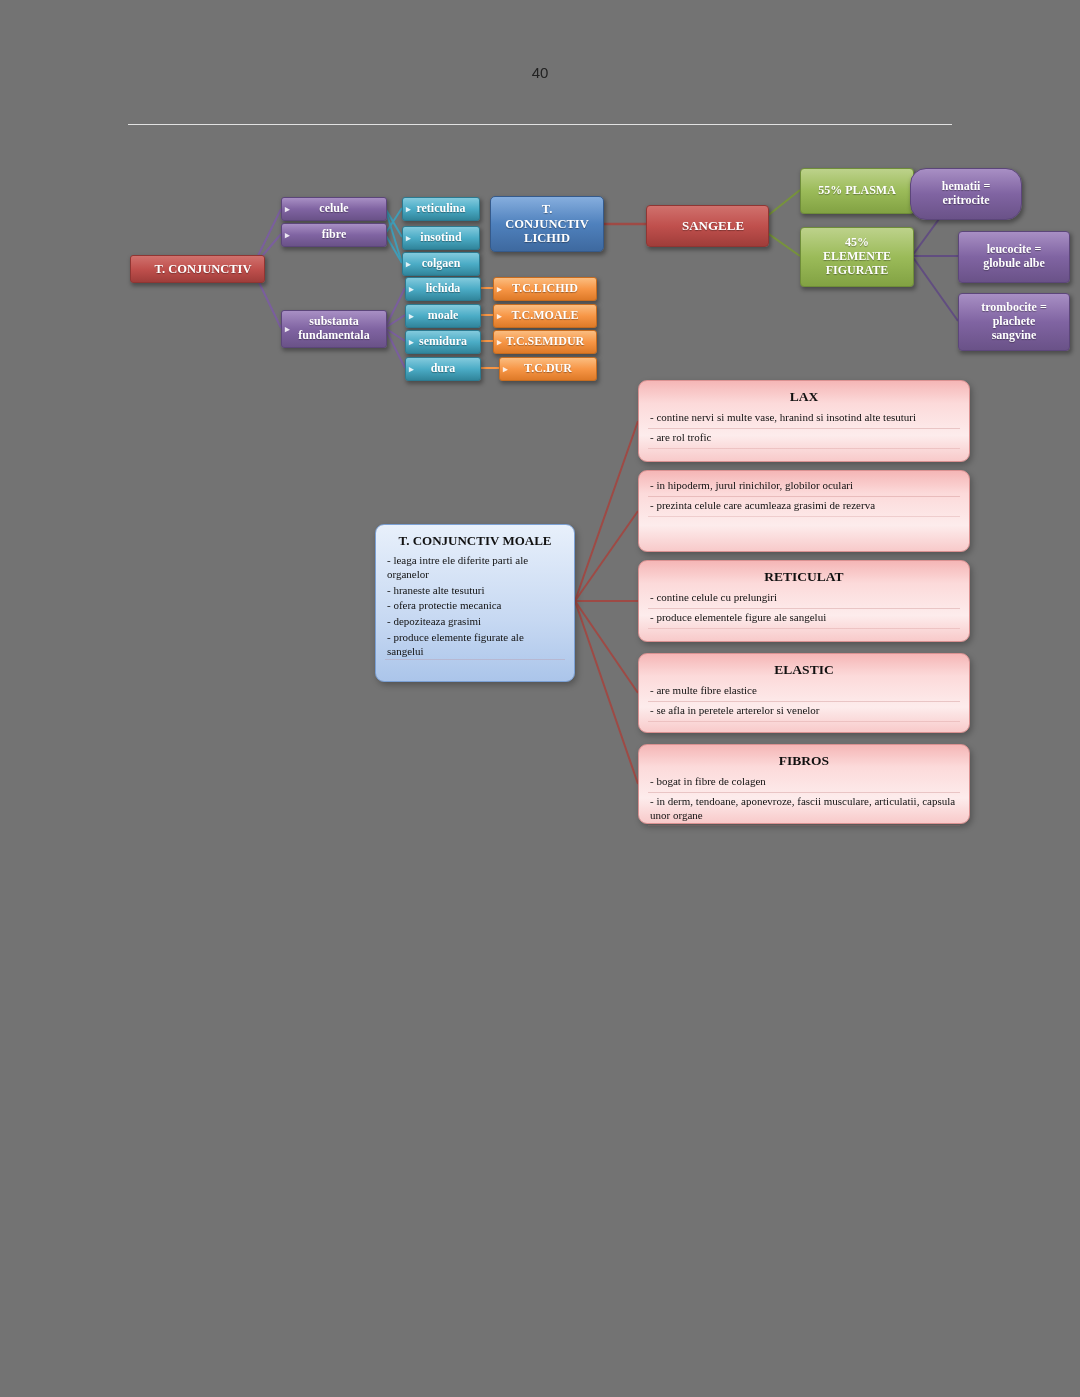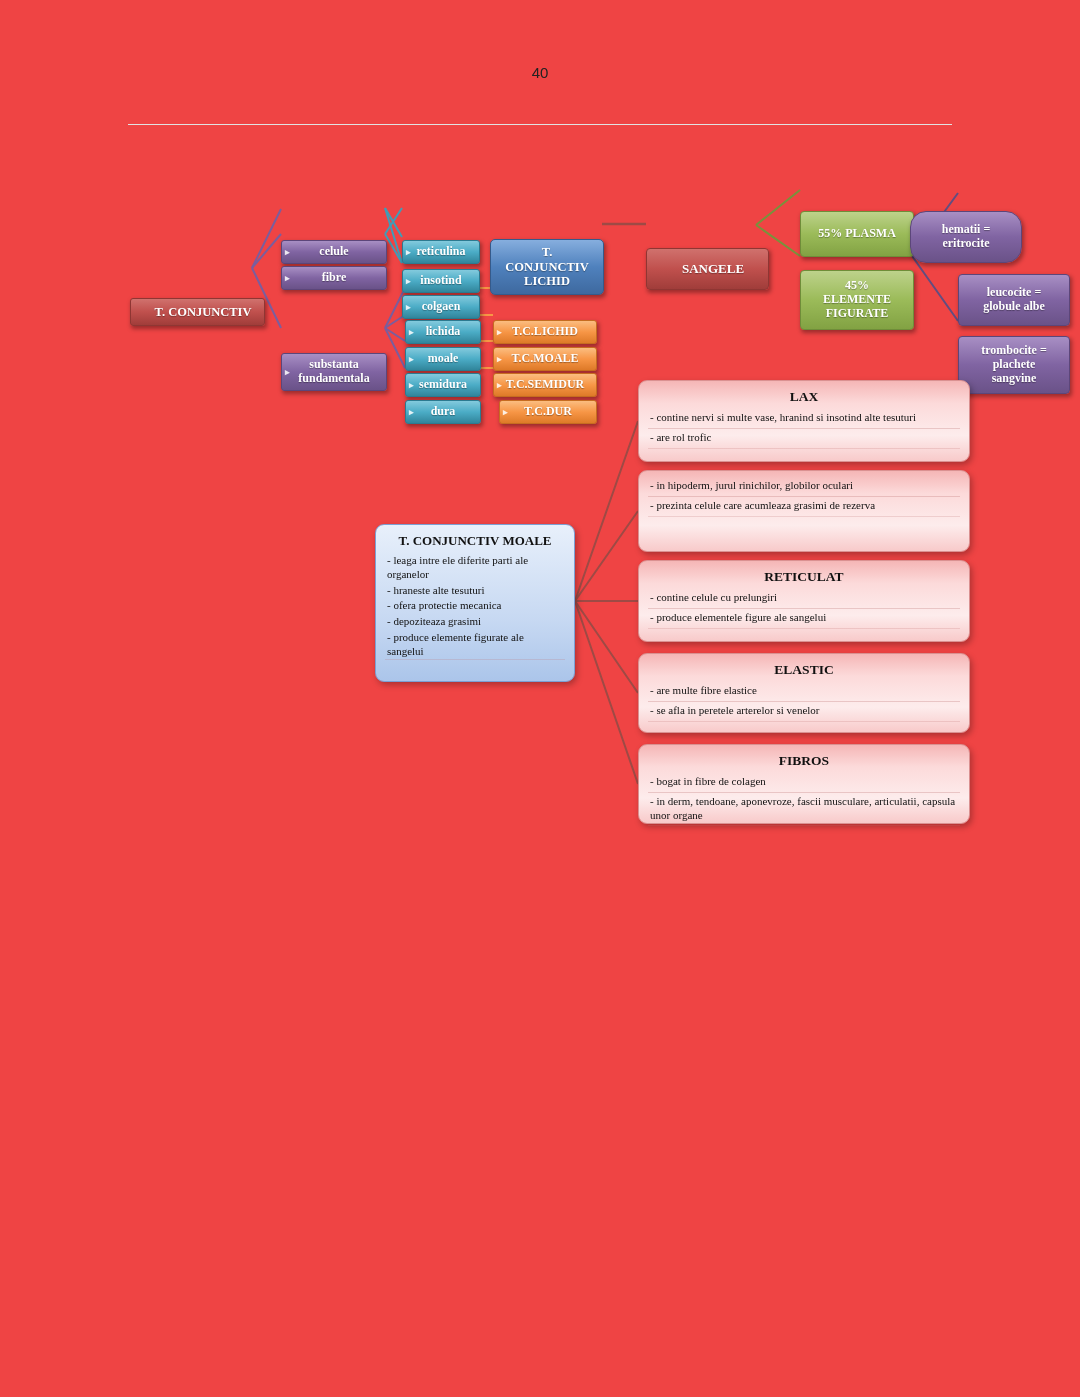--- a/index.html
+++ b/index.html
@@ -1,27 +1,27 @@
 <!DOCTYPE html>
 <html><head>
 <meta charset="utf-8">
 <style>
   html,body{margin:0;padding:0;background:#ffffff;}
-  .canvas{position:relative;width:1080px;height:1397px;background:#ef4444;overflow:hidden;
+  .canvas{position:relative;width:1080px;height:1397px;background:#737373;overflow:hidden;
           font-family:"Liberation Serif", serif;}
   .page-number{position:absolute;top:64px;left:0;width:100%;text-align:center;
                font-family:"Liberation Sans", sans-serif;font-size:15px;color:#222;}
   .divider{position:absolute;top:124px;left:128px;width:824px;height:1px;background:#e2e2e2;}
   svg.connectors{position:absolute;left:0;top:0;width:1080px;height:1397px;pointer-events:none;}
 
   
   .node{position:absolute;display:flex;align-items:center;justify-content:center;
         color:#fff;font-weight:bold;font-size:12px;text-align:center;border-radius:3px;
         box-shadow:1.5px 2.5px 4px rgba(0,0,0,.35);text-shadow:0 1px 1px rgba(0,0,0,.35);
-        line-height:1.15;white-space:pre-line;margin-top:43px;}
+        line-height:1.15;white-space:pre-line;}
   .node .arrow{position:absolute;left:3px;top:50%;transform:translateY(-50%);
                font-size:9px;opacity:.85;text-shadow:none;}
   .c-red   {background:linear-gradient(180deg,#d0716d 0%,#c0504d 50%,#a03d3a 100%);border:1px solid #8f3633;padding-left:11px;}
   .c-purple{background:linear-gradient(180deg,#a88fc4 0%,#8064a2 50%,#6a5288 100%);border:1px solid #5c467a;}
   .c-teal  {background:linear-gradient(180deg,#83cadd 0%,#4bacc6 50%,#31859b 100%);border:1px solid #2c7a90;}
   .c-orange{background:linear-gradient(180deg,#fbbd80 0%,#f79646 50%,#de7a28 100%);border:1px solid #c66c20;}
   .c-blue  {background:linear-gradient(180deg,#86aede 0%,#4f81bd 50%,#3e699f 100%);border:1px solid #355a8b;}
   .c-green {background:linear-gradient(180deg,#bdd28b 0%,#9bbb59 50%,#82a243 100%);border:1px solid #6f8d39;}
 
   

